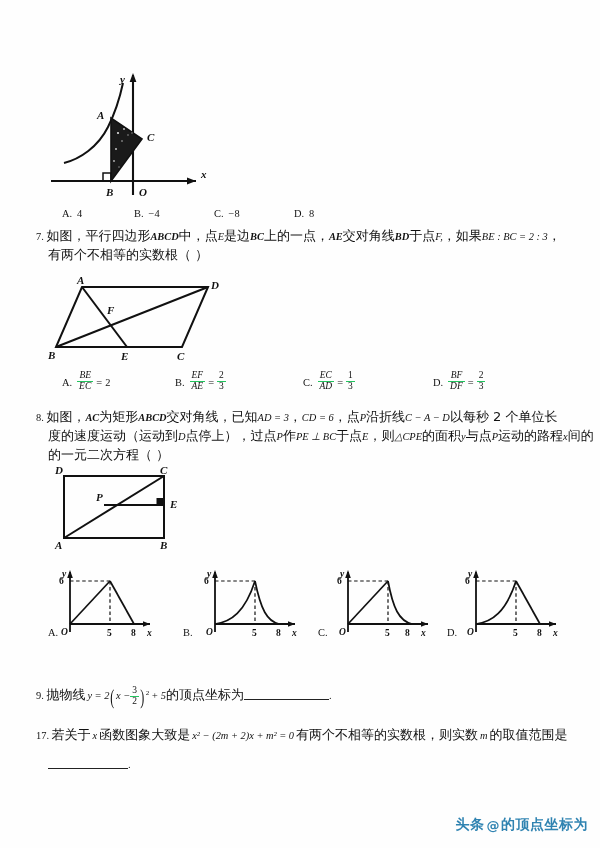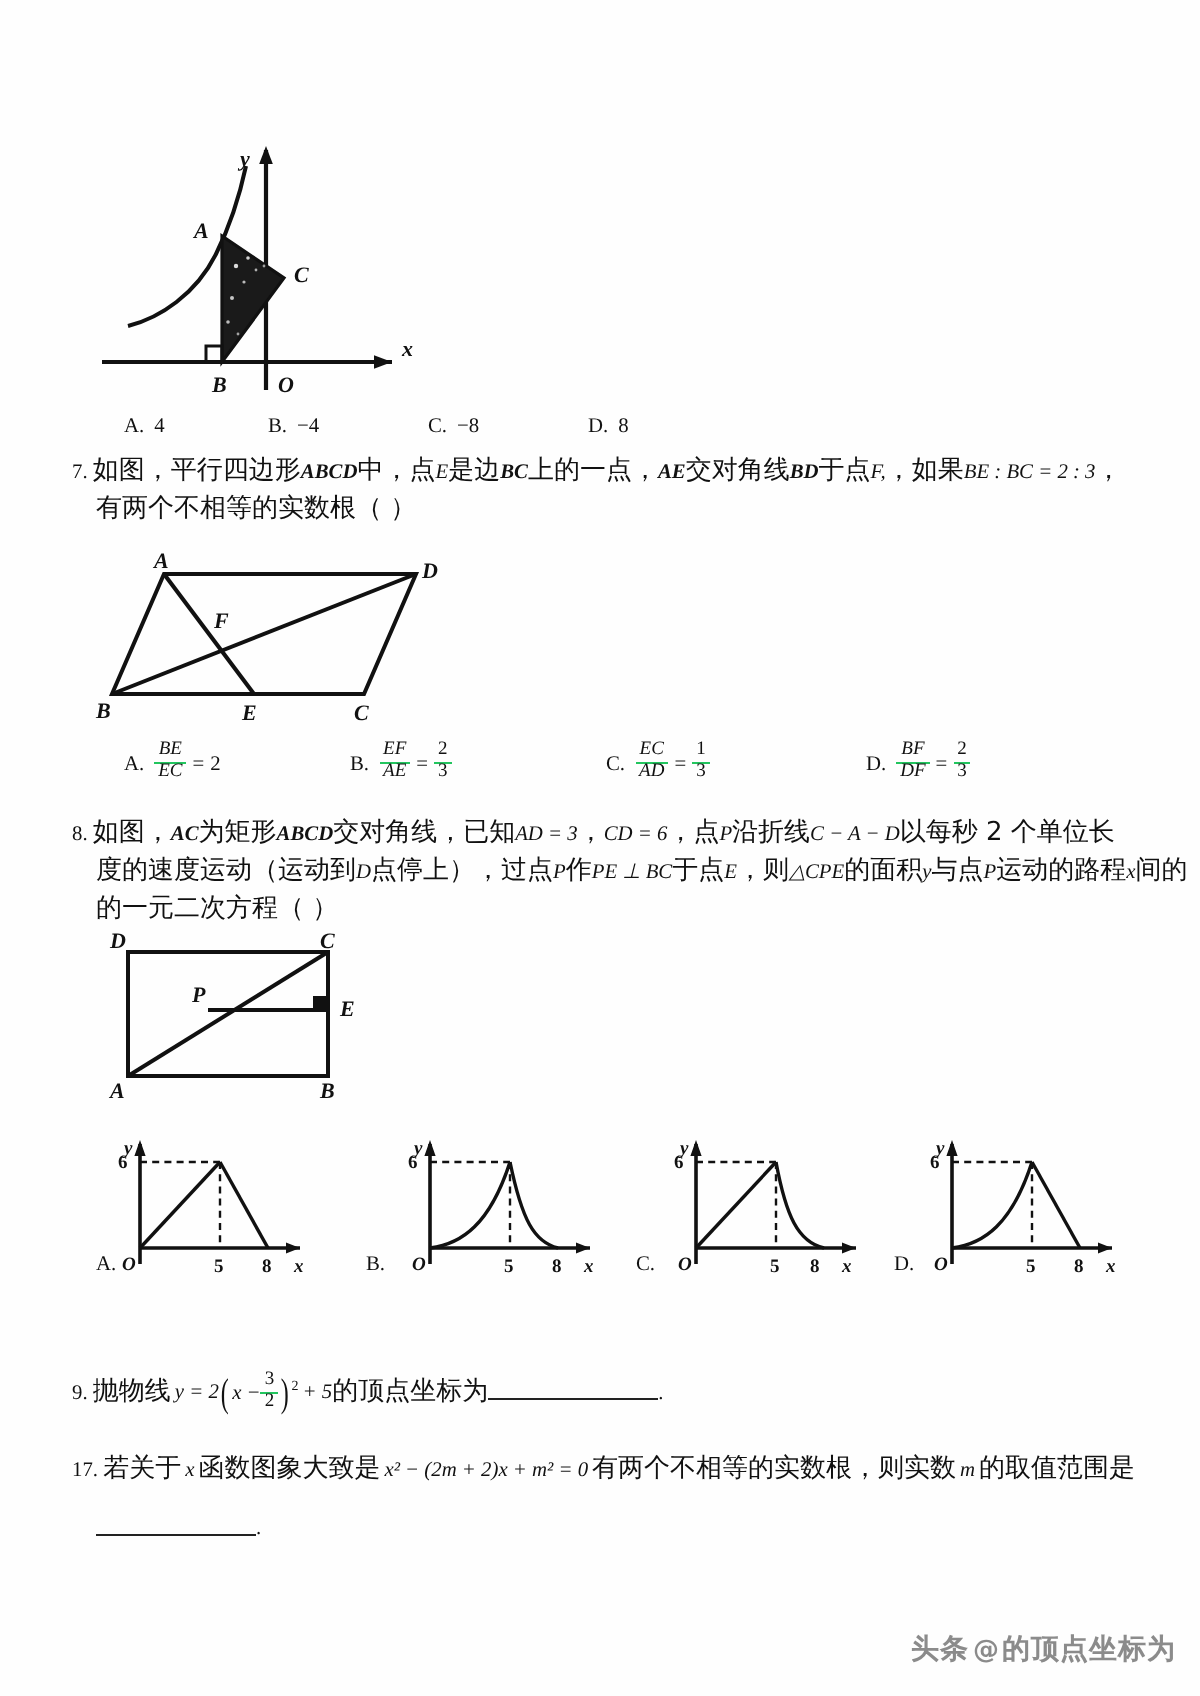--- a/index.html
+++ b/index.html
@@ -35,21 +35,21 @@
   .blank{display:inline-block;border-bottom:1px solid #222;height:10px;vertical-align:-1px;}
 
   
   .fig{position:absolute;}
   svg{display:block;overflow:visible;}
   .lab{font-family:"Liberation Serif",serif;font-style:italic;font-weight:bold;font-size:11px;fill:#111;}
   .lab-s{font-family:"Liberation Serif",serif;font-style:italic;font-weight:bold;font-size:9.5px;fill:#111;}
   .axnum{font-family:"Liberation Serif",serif;font-weight:bold;font-size:9.5px;fill:#111;}
 
   .watermark{position:absolute;right:12px;bottom:14px;display:flex;align-items:center;
-    font-family:"DejaVu Sans","Liberation Sans",sans-serif;font-size:14px;color:#737373;font-weight:bold;
+    font-family:"DejaVu Sans","Liberation Sans",sans-serif;font-size:14px;color:#0369a1;font-weight:bold;
     opacity:.82;letter-spacing:.5px;}
   .wm-at{font-size:13px;margin:0 1px 0 2px;}
 </style>
 </head>
 <body>
 
 <div class="page">
 
   <div class="fig" style="left:46px;top:63px;">
     <svg width="175" height="140" viewBox="0 0 175 140">

